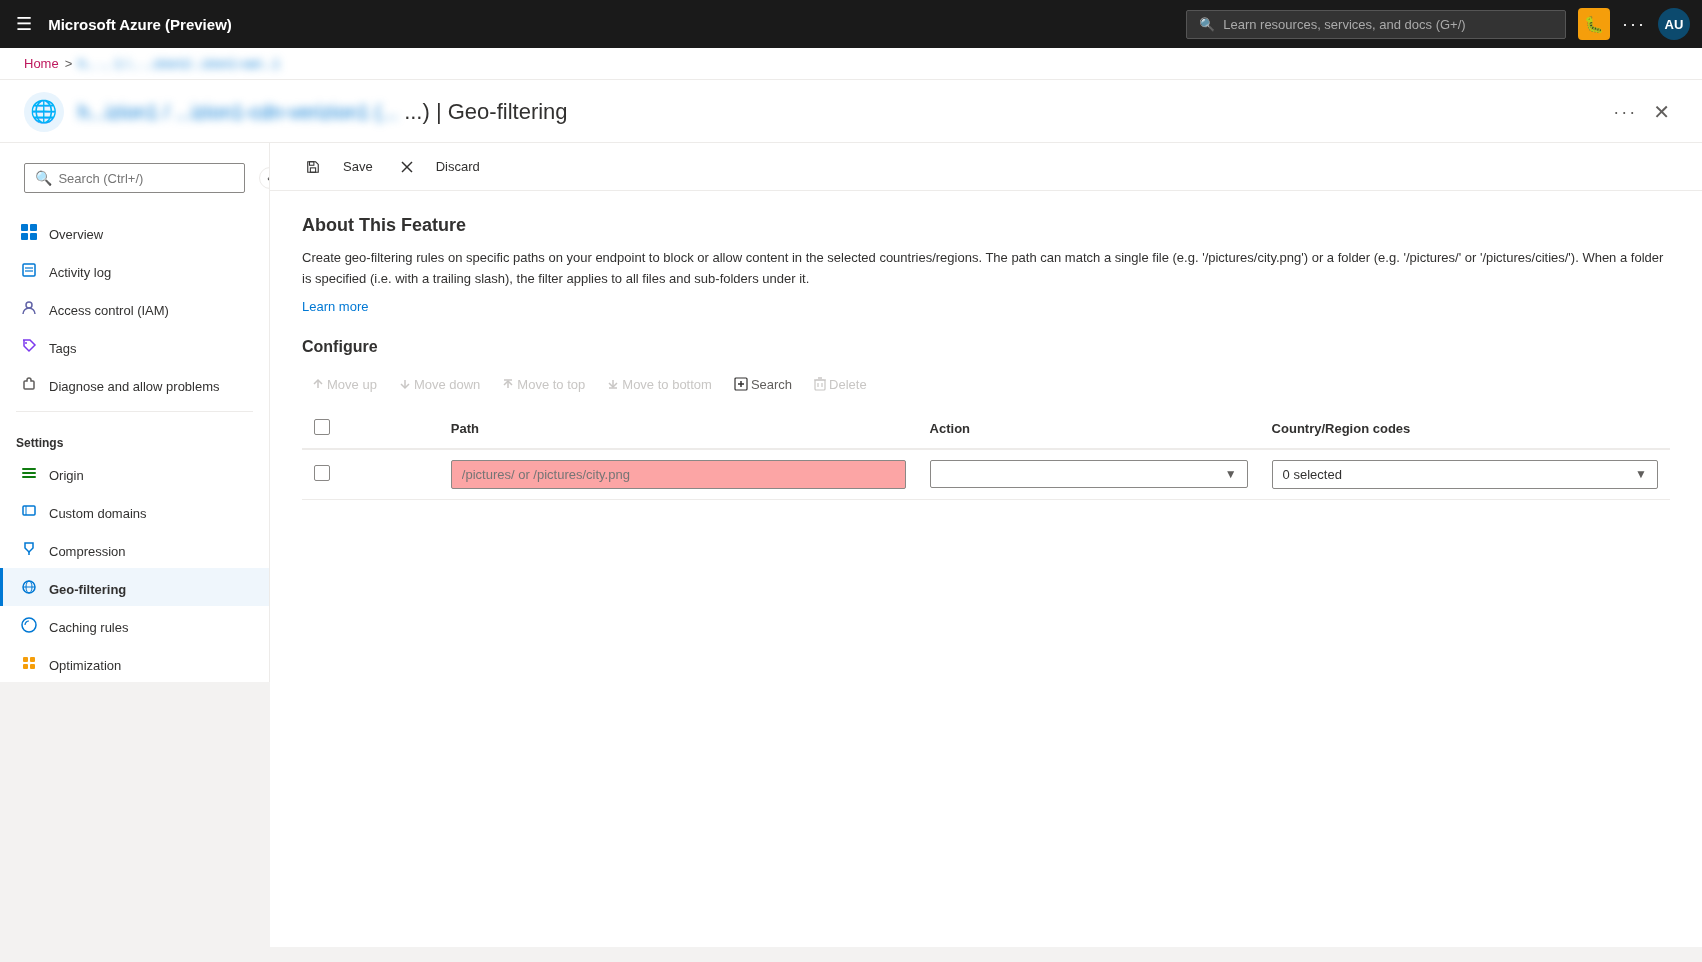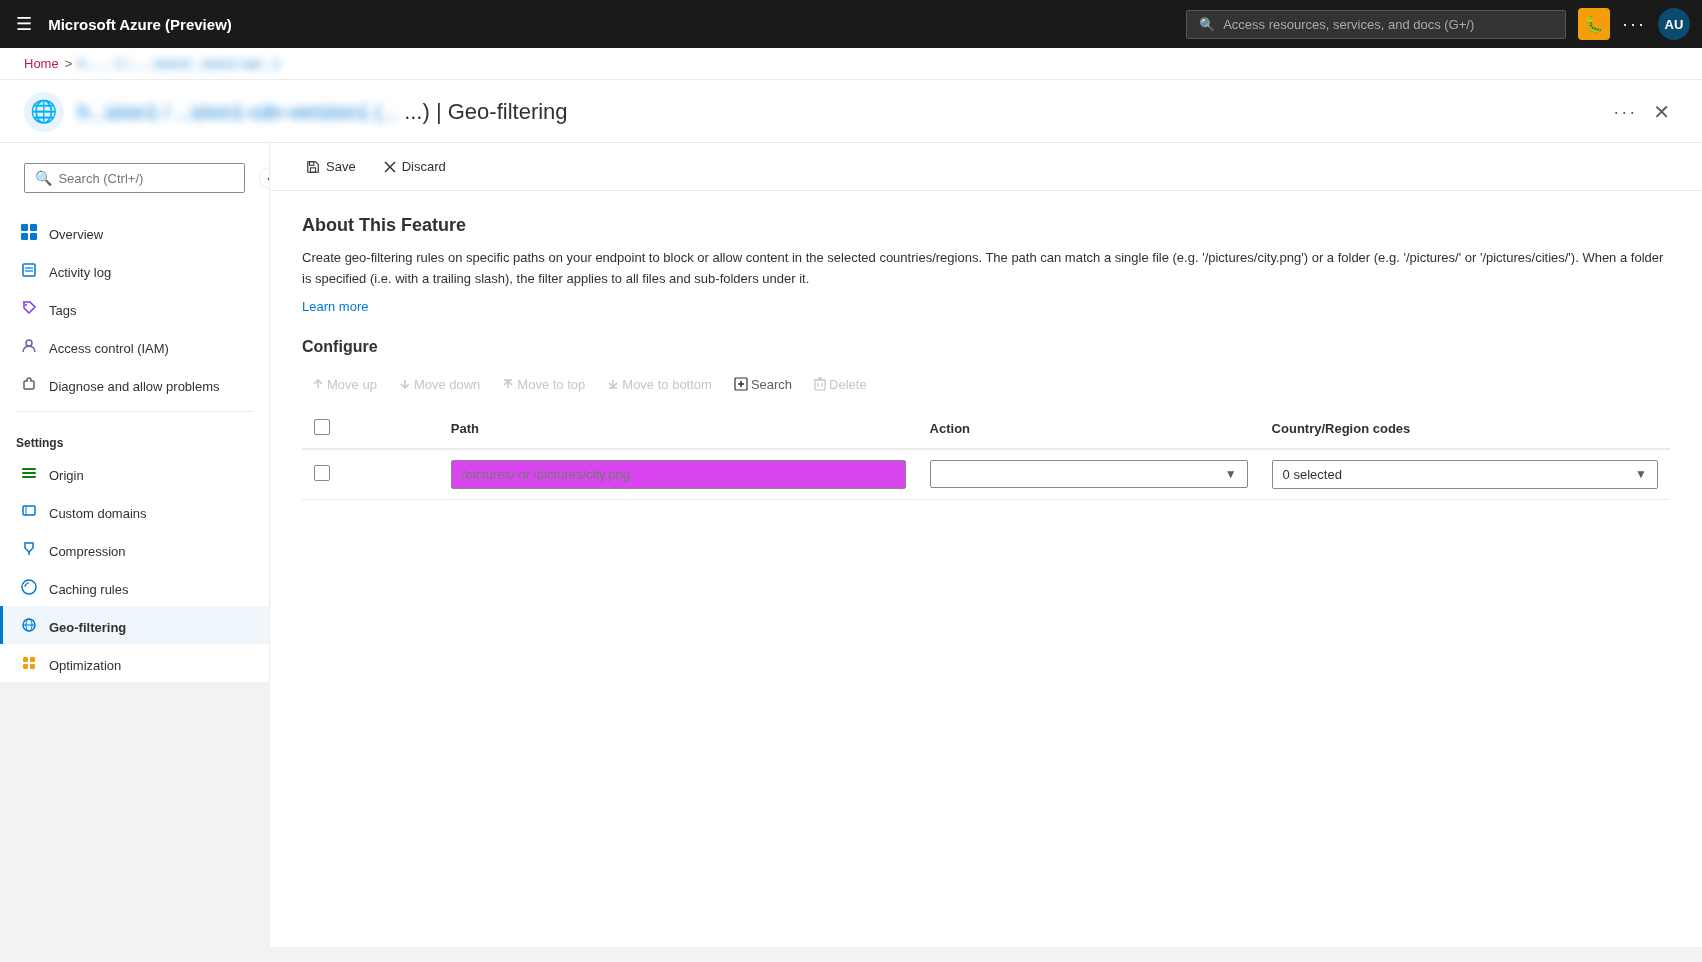--- a/index.html
+++ b/index.html
@@ -158,21 +158,21 @@
       display: flex;
       align-items: center;
       gap: 4px;
       padding: 10px 24px;
       border-bottom: 1px solid #edebe9;
       background: #fff;
     }
     .toolbar-btn {
       display: flex;
       align-items: center;
-      gap: 6px;
+      gap: 23px;
       padding: 6px 12px;
       border: none;
       background: none;
       cursor: pointer;
       color: #323130;
       font-size: 13px;
       border-radius: 2px;
     }
 
     
@@ -232,21 +232,21 @@
       display: inline-block;
     }
 
     .path-input {
       width: 100%;
       border: 1px solid #8a8886;
       border-radius: 2px;
       padding: 6px 10px;
       font-size: 13px;
       color: #323130;
-      background: #d946ef;
+      background: #fca5a5;
     }
 
     .dropdown-select {
       width: 100%;
       border: 1px solid #8a8886;
       border-radius: 2px;
       padding: 6px 10px;
       font-size: 13px;
       color: #323130;
       background: #fff;
@@ -271,21 +271,21 @@
     }
   </style>
 </head>
 <body>
 
 <nav class="top-nav">
   <span class="hamburger-icon">☰</span>
   <span class="top-nav-title">Microsoft Azure (Preview)</span>
   <div class="top-nav-search">
     <span>🔍</span>
-    <span>Access resources, services, and docs (G+/)</span>
+    <span>Learn resources, services, and docs (G+/)</span>
   </div>
   <div class="top-nav-right">
     <button class="bug-icon-btn">
       <span>🐛</span>
     </button>
     <span class="dots-btn">···</span>
     <div class="avatar">AU</div>
   </div>
 </nav>
 
@@ -342,35 +342,35 @@
               <line x1="4" y1="6" x2="12" y2="6" stroke="#0078d4" stroke-width="1.2"></line>
               <line x1="4" y1="9" x2="12" y2="9" stroke="#0078d4" stroke-width="1.2"></line>
             </svg>
         </div>
         <span>Activity log</span>
       </div>
 
       <div class="nav-item">
         <div class="nav-item-icon">
           <svg width="16" height="16" viewBox="0 0 16 16" fill="none">
+              <circle cx="8" cy="5" r="3" stroke="#6264a7" stroke-width="1.5"></circle>
+              <path d="M2 14c0-3.3 2.7-6 6-6s6 2.7 6 6" stroke="#6264a7" stroke-width="1.5" fill="none"></path>
+            </svg>
+        </div>
+        <span>Access control (IAM)</span>
+      </div>
+
+      <div class="nav-item">
+        <div class="nav-item-icon">
+          <svg width="16" height="16" viewBox="0 0 16 16" fill="none">
               <path d="M2 2h7l5 5-6 6-5-5V2z" stroke="#7c3aed" stroke-width="1.5" fill="none"></path>
               <circle cx="5" cy="5" r="1" fill="#7c3aed"></circle>
             </svg>
         </div>
         <span>Tags</span>
-      </div>
-
-      <div class="nav-item">
-        <div class="nav-item-icon">
-          <svg width="16" height="16" viewBox="0 0 16 16" fill="none">
-              <circle cx="8" cy="5" r="3" stroke="#6264a7" stroke-width="1.5"></circle>
-              <path d="M2 14c0-3.3 2.7-6 6-6s6 2.7 6 6" stroke="#6264a7" stroke-width="1.5" fill="none"></path>
-            </svg>
-        </div>
-        <span>Access control (IAM)</span>
       </div>
 
       <div class="nav-item">
         <div class="nav-item-icon">
           <svg width="16" height="16" viewBox="0 0 16 16" fill="none">
               <path d="M8 2a2 2 0 0 1 2 2v1h2a1 1 0 0 1 1 1v6a1 1 0 0 1-1 1H4a1 1 0 0 1-1-1V6a1 1 0 0 1 1-1h2V4a2 2 0 0 1 2-2z" stroke="#605e5c" stroke-width="1.5"></path>
             </svg>
         </div>
         <span>Diagnose and allow problems</span>
       </div>
@@ -403,39 +403,39 @@
       <div class="nav-item">
         <div class="nav-item-icon">
           <svg width="16" height="16" viewBox="0 0 16 16" fill="none">
               <path d="M4 2h8v5l-4 4-4-4V2z" stroke="#0078d4" stroke-width="1.5"></path>
               <line x1="8" y1="11" x2="8" y2="14" stroke="#0078d4" stroke-width="1.5"></line>
             </svg>
         </div>
         <span>Compression</span>
       </div>
 
-      <div class="nav-item">
-        <div class="nav-item-icon">
-          <svg width="16" height="16" viewBox="0 0 16 16" fill="none">
-              <path d="M8 1a7 7 0 1 0 0 14A7 7 0 0 0 8 1z" stroke="#0078d4" stroke-width="1.5"></path>
-              <path d="M4 8c0-2 1.5-4 4-4" stroke="#0078d4" stroke-width="1.2"></path>
-            </svg>
-        </div>
-        <span>Caching rules</span>
-      </div>
-
       <div class="nav-item active">
         <div class="nav-item-icon">
           <svg width="16" height="16" viewBox="0 0 16 16" fill="none">
               <circle cx="8" cy="8" r="6" stroke="#0078d4" stroke-width="1.5"></circle>
               <ellipse cx="8" cy="8" rx="3" ry="6" stroke="#0078d4" stroke-width="1"></ellipse>
               <line x1="2" y1="8" x2="14" y2="8" stroke="#0078d4" stroke-width="1"></line>
             </svg>
         </div>
         <span>Geo-filtering</span>
+      </div>
+
+      <div class="nav-item">
+        <div class="nav-item-icon">
+          <svg width="16" height="16" viewBox="0 0 16 16" fill="none">
+              <path d="M8 1a7 7 0 1 0 0 14A7 7 0 0 0 8 1z" stroke="#0078d4" stroke-width="1.5"></path>
+              <path d="M4 8c0-2 1.5-4 4-4" stroke="#0078d4" stroke-width="1.2"></path>
+            </svg>
+        </div>
+        <span>Caching rules</span>
       </div>
 
       <div class="nav-item">
         <div class="nav-item-icon">
           <svg width="16" height="16" viewBox="0 0 16 16" fill="none">
               <rect x="2" y="2" width="5" height="5" rx="1" fill="#f59e0b"></rect>
               <rect x="9" y="2" width="5" height="5" rx="1" fill="#f59e0b"></rect>
               <rect x="2" y="9" width="5" height="5" rx="1" fill="#f59e0b"></rect>
               <rect x="9" y="9" width="5" height="5" rx="1" fill="#f59e0b"></rect>
             </svg>

